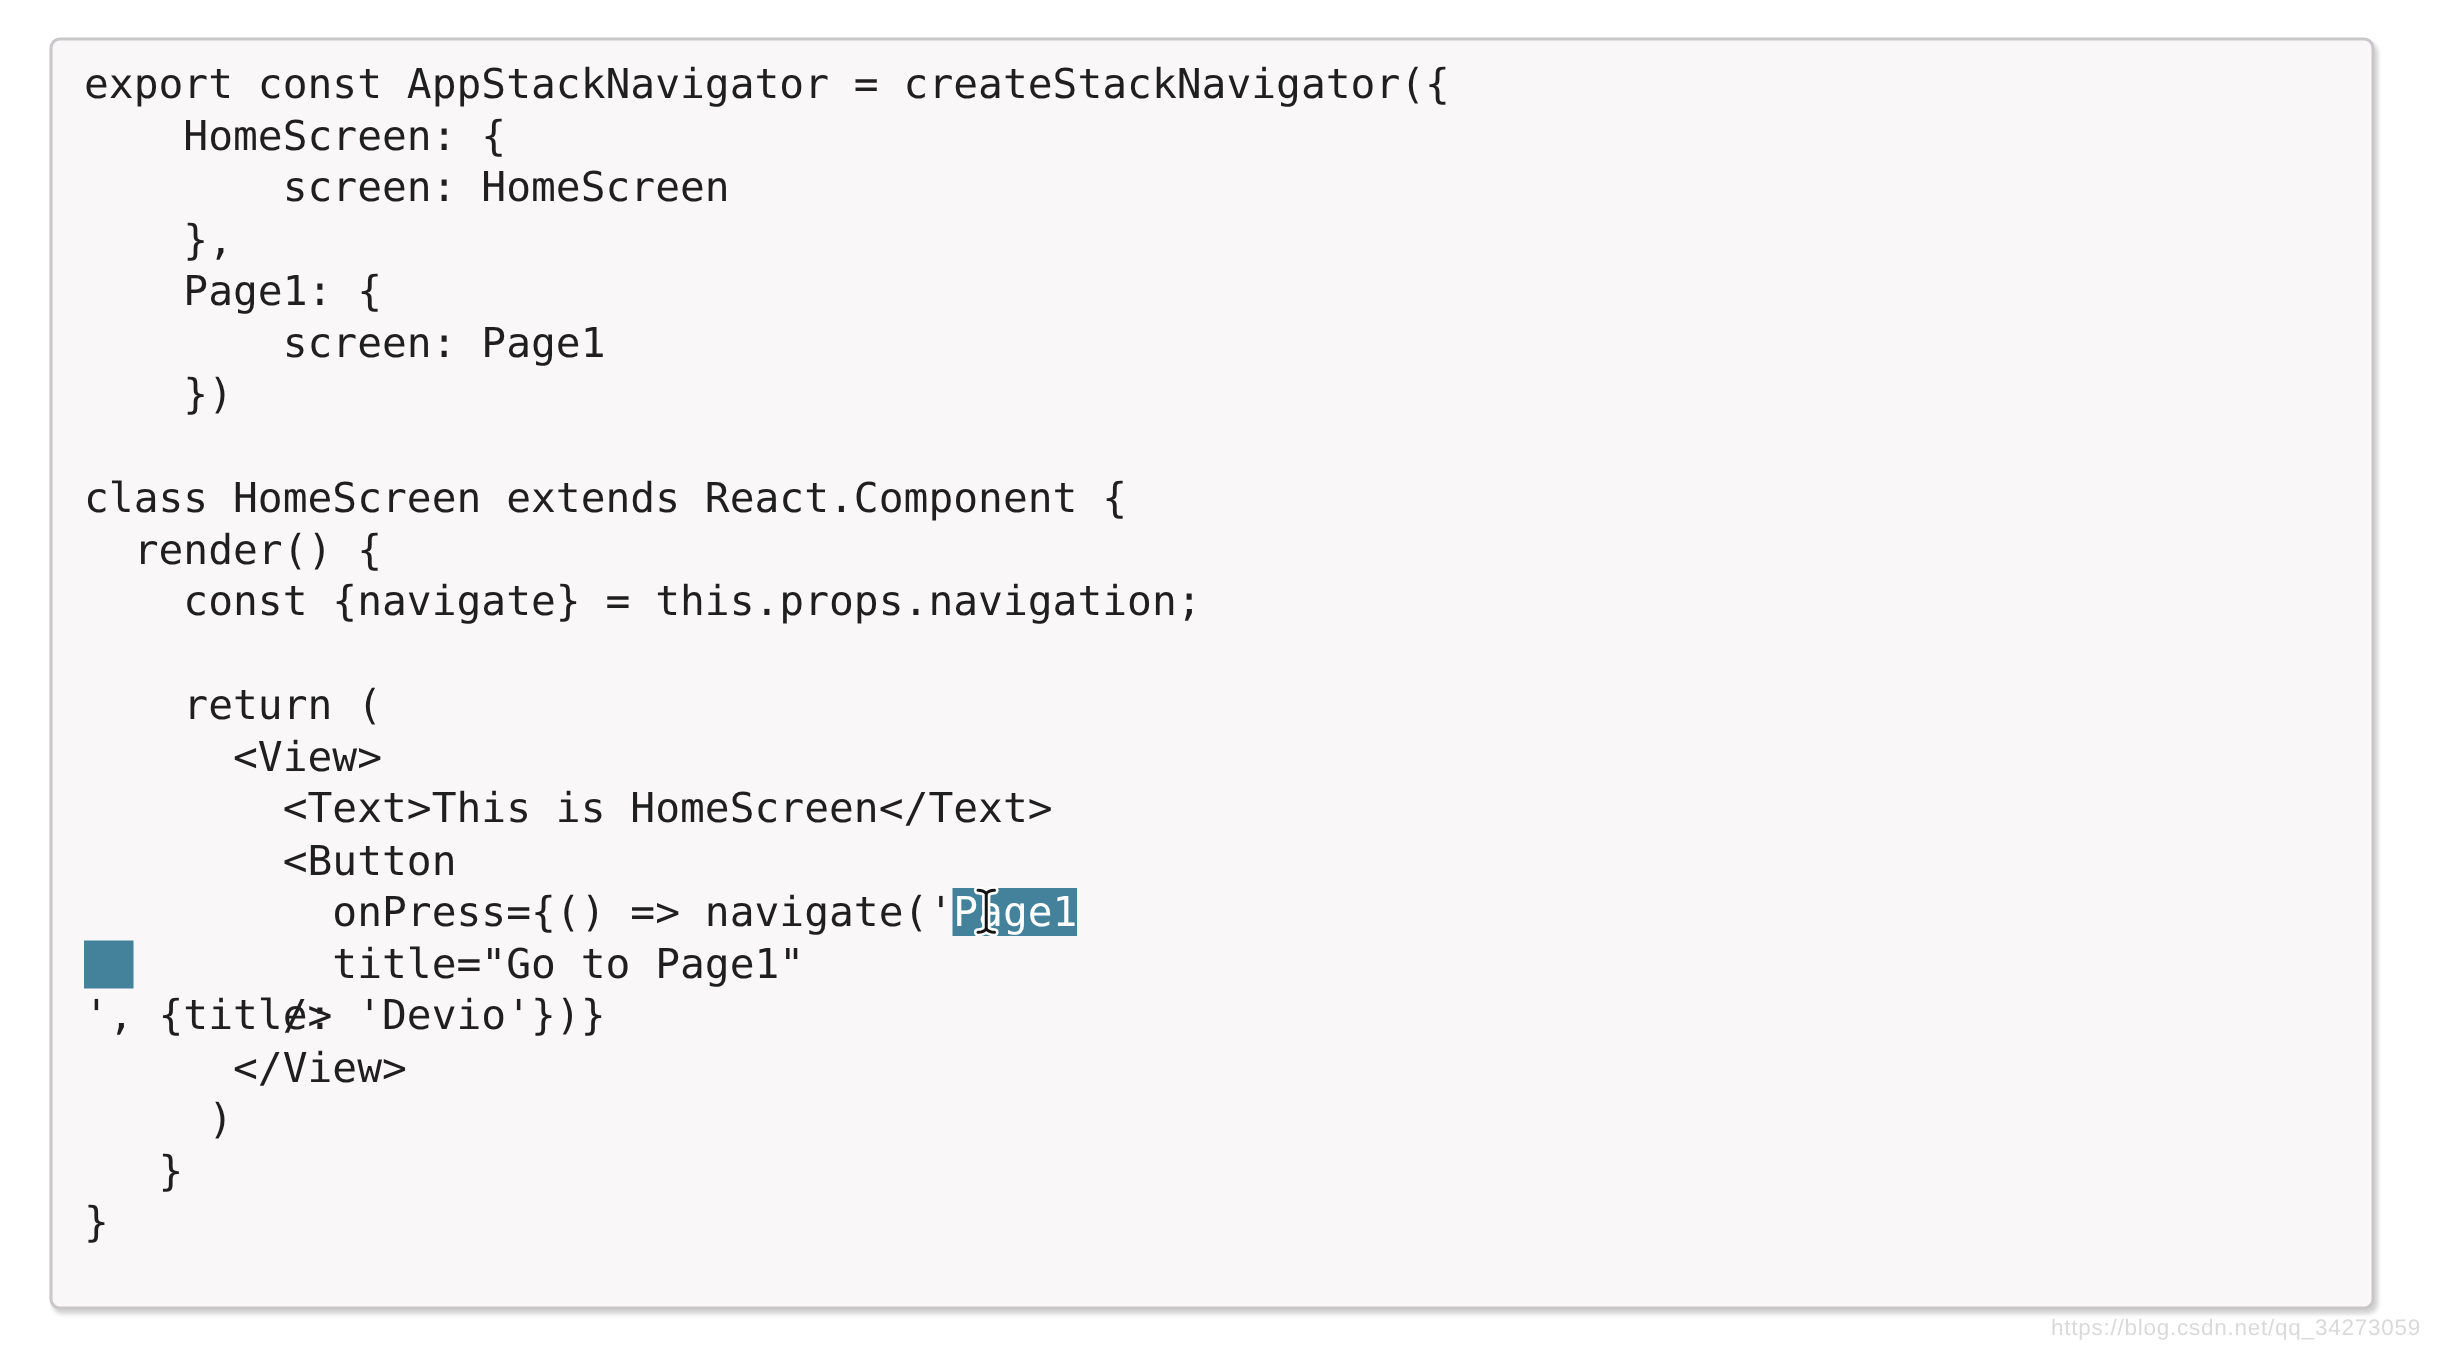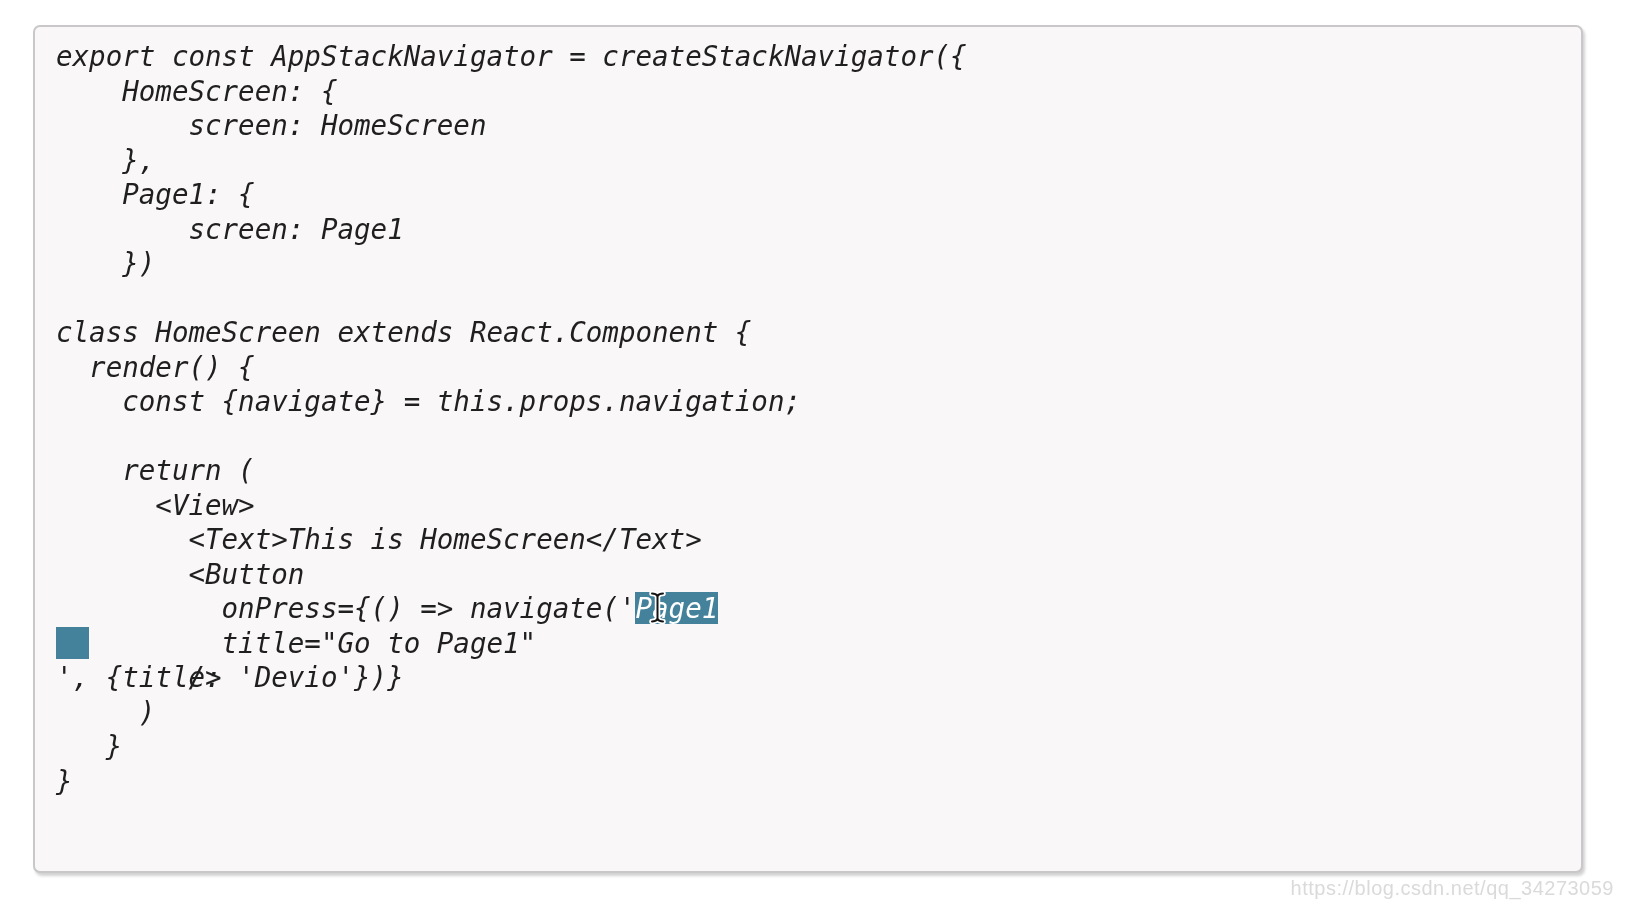--- a/index.html
+++ b/index.html
@@ -27,42 +27,41 @@
     box-shadow: 2px 3px 3px rgba(0,0,0,0.18);
   }
   .code {
     position: absolute;
     left: 21px;
     top: 12px;
     font-size: 27.5px;
     line-height: 34.5px;
     color: var(--code-text, #1f1f1f);
     white-space: pre;
-    font-style: italic;
   }
   .code-line {
     height: 34.5px;
   }
   .hl {
     background: var(--hl-bg, #44829b);
     color: var(--hl-text, #ffffff);
     position: relative;
   }
   .cursor {
     position: absolute;
     left: 12px;
     top: -2px;
     pointer-events: none;
   }
   .watermark {
     position: absolute;
     top: 877px;
     right: 14px;
     font-family: "Liberation Sans", sans-serif;
-    font-size: 20px;
+    font-size: 15px;
     letter-spacing: 0.5px;
     color: var(--wm-color, #dadada);
   }
 </style>
 </head>
 <body style="background: rgb(255, 255, 255);">
 
 <div class="code-box">
   <div class="code"><div class="code-line"><span>export const AppStackNavigator = createStackNavigator({</span></div><div class="code-line"><span>    HomeScreen: {</span></div><div class="code-line"><span>        screen: HomeScreen</span></div><div class="code-line"><span>    },</span></div><div class="code-line"><span>    Page1: {</span></div><div class="code-line"><span>        screen: Page1</span></div><div class="code-line"><span>    })</span></div><div class="code-line">&nbsp;</div><div class="code-line"><span>class HomeScreen extends React.Component {</span></div><div class="code-line"><span>  render() {</span></div><div class="code-line"><span>    const {navigate} = this.props.navigation;</span></div><div class="code-line">&nbsp;</div><div class="code-line"><span>    return (</span></div><div class="code-line"><span>      &lt;View&gt;</span></div><div class="code-line"><span>        &lt;Text&gt;This is HomeScreen&lt;/Text&gt;</span></div><div class="code-line"><span>        &lt;Button</span></div><div class="code-line"><span>          onPress={() =&gt; navigate('</span><span class="hl">Page1
   <svg class="cursor" width="21" height="35" viewBox="0 0 21 35" aria-hidden="true">
@@ -70,16 +69,16 @@
       <path d="M5 3.5 C7.2 3.5 9.2 4 10.5 5.8 C11.8 4 13.8 3.5 16 3.5"></path>
       <path d="M10.5 5.8 L10.5 29.2"></path>
       <path d="M5 31.5 C7.2 31.5 9.2 31 10.5 29.2 C11.8 31 13.8 31.5 16 31.5"></path>
     </g>
     <g fill="none" stroke="#141414" stroke-width="2" stroke-linecap="round">
       <path d="M5 3.5 C7.2 3.5 9.2 4 10.5 5.8 C11.8 4 13.8 3.5 16 3.5"></path>
       <path d="M10.5 5.8 L10.5 29.2"></path>
       <path d="M5 31.5 C7.2 31.5 9.2 31 10.5 29.2 C11.8 31 13.8 31.5 16 31.5"></path>
     </g>
   </svg>
-</span><span>', {title: 'Devio'})}</span></div><div class="code-line"><span>          title="Go to Page1"</span></div><div class="code-line"><span>        /&gt;</span></div><div class="code-line"><span>     )</span></div><div class="code-line"><span>   }</span></div><div class="code-line"><span>}</span></div></div>
+</span><span>', {title: 'Devio'})}</span></div><div class="code-line"><span>          title="Go to Page1"</span></div><div class="code-line"><span>        /&gt;</span></div><div class="code-line"><span>      &lt;/View&gt;</span></div><div class="code-line"><span>     )</span></div><div class="code-line"><span>   }</span></div><div class="code-line"><span>}</span></div></div>
 </div>
 
 <div class="watermark">https://blog.csdn.net/qq_34273059</div>
 
 </body></html>

